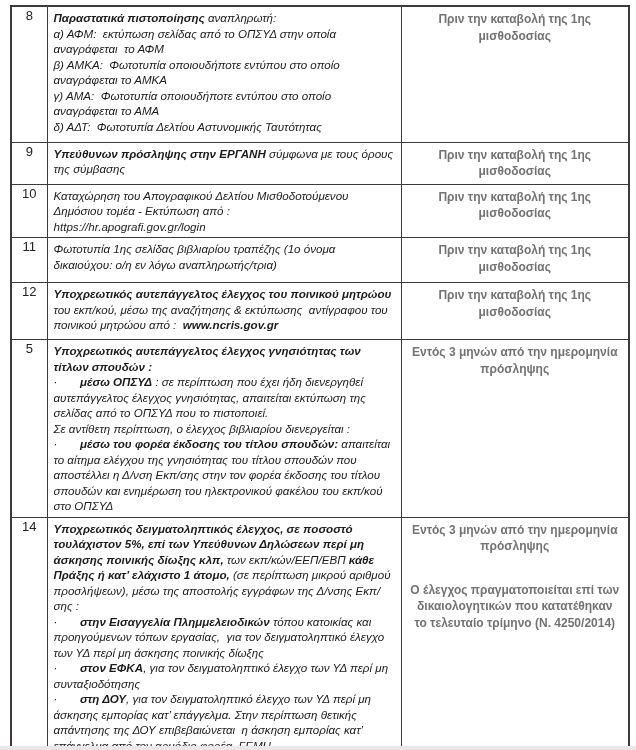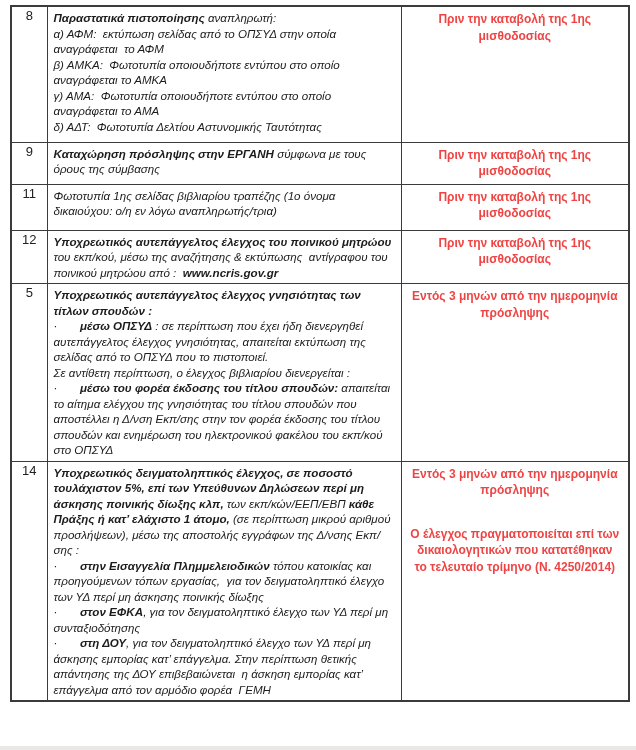--- a/index.html
+++ b/index.html
@@ -44,28 +44,28 @@
   td.deadline{
     vertical-align:middle;
     text-align:center;
     padding:4px 8px;
   }
   .dwrap{display:flex;flex-direction:column;gap:27px;justify-content:center;align-items:center;}
   .dblock{
     font-weight:bold;
     font-size:12px;
     line-height:16.5px;
-    color:#ef4444;
+    color:#737373;
   }
   
   tr:nth-child(1)>td{height:136px;}
   tr:nth-child(2)>td{height:37px;}
   tr:nth-child(3)>td{height:46px;}
   tr:nth-child(4)>td{height:45px;}
-  tr:nth-child(5)>td{height:73px;margin-top:18px;}
+  tr:nth-child(5)>td{height:57px;margin-top:18px;}
   tr:nth-child(6)>td{height:172px;}
   tr:nth-child(7)>td{height:227px;}
   .page-edge{
     position:absolute;left:0;top:746px;width:636px;height:4px;
     background:#ece7e7;
   }
 </style>
 </head>
 <body>
 
@@ -88,21 +88,33 @@
           </td>
           <td class="deadline">
             <div class="dwrap">
               <div class="dblock">Πριν την καταβολή της 1ης μισθοδοσίας</div>
             </div>
           </td>
         </tr>
         <tr>
           <td class="num">9</td>
           <td class="req">
-            <div class="para"><span class="b">Καταχώρηση πρόσληψης στην ΕΡΓΑΝΗ</span><span> σύμφωνα με τους όρους της σύμβασης</span></div>
+            <div class="para"><span class="b">Υπεύθυνων πρόσληψης στην ΕΡΓΑΝΗ</span><span> σύμφωνα με τους όρους της σύμβασης</span></div>
+          </td>
+          <td class="deadline">
+            <div class="dwrap">
+              <div class="dblock">Πριν την καταβολή της 1ης μισθοδοσίας</div>
+            </div>
+          </td>
+        </tr>
+        <tr>
+          <td class="num">10</td>
+          <td class="req">
+            <div class="para"><span>Καταχώρηση του Απογραφικού Δελτίου Μισθοδοτούμενου Δημόσιου τομέα - Εκτύπωση από :
+https://hr.apografi.gov.gr/login</span></div>
           </td>
           <td class="deadline">
             <div class="dwrap">
               <div class="dblock">Πριν την καταβολή της 1ης μισθοδοσίας</div>
             </div>
           </td>
         </tr>
         <tr>
           <td class="num">11</td>
           <td class="req">

